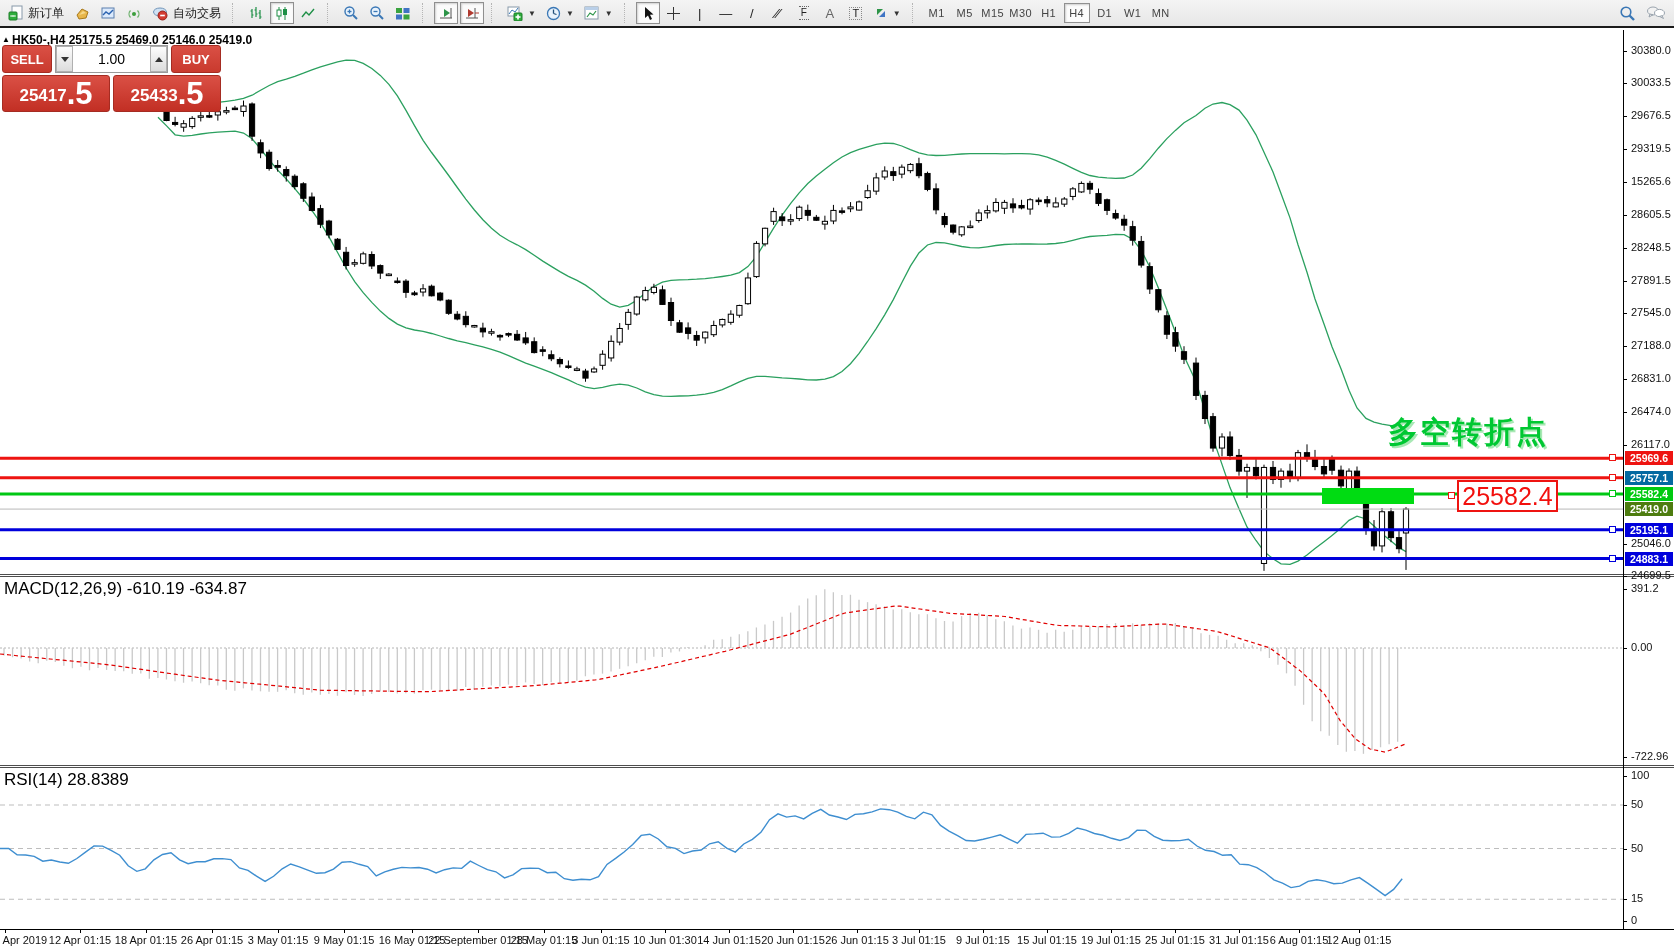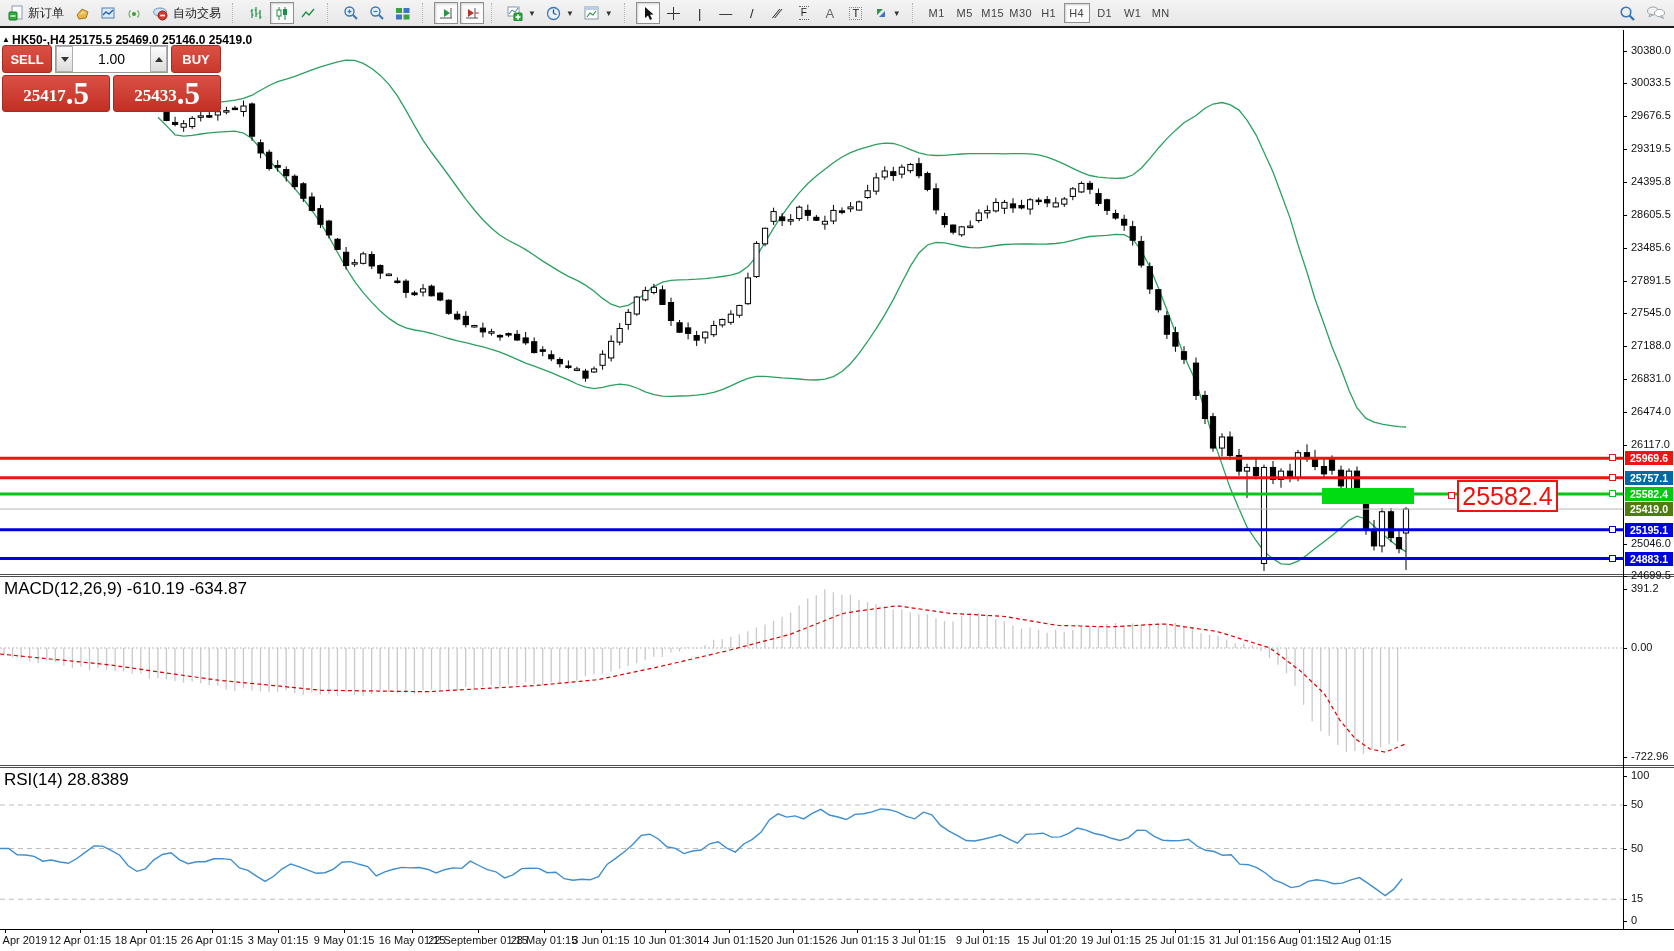--- a/index.html
+++ b/index.html
@@ -42,21 +42,21 @@
   .tp-row1 { display:flex; height:28px; gap:0; }
   .tp-btn { background:linear-gradient(#da5045,#c93a2e); border:1px solid #a52c22; border-radius:3px;
     color:#fff; font-size:13px; font-weight:bold; width:50px; display:flex; align-items:center; justify-content:center; }
   .tp-spin { flex:1; display:flex; margin:0 3px; border:1px solid #9a9a9a; background:#fff; }
   .tp-arrow { width:17px; background:linear-gradient(#fdfdfd,#dcdcdc); border:1px solid #b0b0b0;
     display:flex; align-items:center; justify-content:center; }
   .tp-arrow i { width:0; height:0; border-left:4px solid transparent; border-right:4px solid transparent; display:block; }
   .tp-arrow .up { border-bottom:5px solid #333; }
   .tp-arrow .down { border-top:5px solid #333; }
   .tp-vol { flex:1; display:flex; align-items:center; justify-content:center; font-size:14px; color:#000; }
-  .tp-row2 { display:flex; gap:3px; margin-top:2px; height:37px;font-family:Liberation Serif, serif; }
+  .tp-row2 { display:flex; gap:3px; margin-top:2px; height:37px; }
   .tp-price { flex:1; background:linear-gradient(#da5045,#c22f24); border:1px solid #a52c22; border-radius:3px;
     color:#fff; display:flex; align-items:flex-end; justify-content:center; padding-bottom:2px; }
   .tp-price .main { font-size:17px; font-weight:bold; line-height:26px; }
   .tp-price .big { font-size:31px; font-weight:bold; line-height:31px; }
 
   
   .cn-note { position:absolute; left:1388px; top:412px; font-size:30px; font-weight:bold; color:#00c832;
     letter-spacing:2px; text-shadow:2px 2px 0 #a8e8b4; white-space:nowrap; }
   .price-note { position:absolute; left:1457px; top:480px; width:101px; height:32px; background:#fff;
     border:2px solid #ee1411; color:#f2100d; font-size:25px; display:flex; align-items:center; justify-content:center; }
@@ -791,41 +791,42 @@
           <span class="big">.5</span>
       </div>
       <div class="tp-price">
         <span class="main">25433</span>
           <span class="big">.5</span>
       </div>
     </div>
   </div>
 
   <div class="green-rect"></div>
+  <div class="cn-note">多空转折点</div>
   <div class="price-note">25582.4</div>
   <div class="sq-marker" style="left:1448px;top:492px;border:1.5px solid #ee1411"></div>
 
   <div class="ind-label" style="top:579px">MACD(12,26,9) -610.19 -634.87</div>
   <div class="ind-label" style="top:770px">RSI(14) 28.8389</div>
 
   <div id="overlays">
       <div class="axis-tick" style="top:51px"></div>
       <div class="axis-label" style="top:44px">30380.0</div>
       <div class="axis-tick" style="top:83px"></div>
       <div class="axis-label" style="top:76px">30033.5</div>
       <div class="axis-tick" style="top:116px"></div>
       <div class="axis-label" style="top:109px">29676.5</div>
       <div class="axis-tick" style="top:149px"></div>
       <div class="axis-label" style="top:142px">29319.5</div>
       <div class="axis-tick" style="top:182px"></div>
-      <div class="axis-label" style="top:175px">24395.8</div>
+      <div class="axis-label" style="top:175px">15265.6</div>
       <div class="axis-tick" style="top:215px"></div>
       <div class="axis-label" style="top:208px">28605.5</div>
       <div class="axis-tick" style="top:248px"></div>
-      <div class="axis-label" style="top:241px">23485.6</div>
+      <div class="axis-label" style="top:241px">28248.5</div>
       <div class="axis-tick" style="top:281px"></div>
       <div class="axis-label" style="top:274px">27891.5</div>
       <div class="axis-tick" style="top:313px"></div>
       <div class="axis-label" style="top:306px">27545.0</div>
       <div class="axis-tick" style="top:346px"></div>
       <div class="axis-label" style="top:339px">27188.0</div>
       <div class="axis-tick" style="top:379px"></div>
       <div class="axis-label" style="top:372px">26831.0</div>
       <div class="axis-tick" style="top:412px"></div>
       <div class="axis-label" style="top:405px">26474.0</div>
@@ -888,21 +889,21 @@
       <div class="xlabel" style="left:729px">14 Jun 01:15</div>
       <div class="xtick" style="left:793px"></div>
       <div class="xlabel" style="left:793px">20 Jun 01:15</div>
       <div class="xtick" style="left:857px"></div>
       <div class="xlabel" style="left:857px">26 Jun 01:15</div>
       <div class="xtick" style="left:919px"></div>
       <div class="xlabel" style="left:919px">3 Jul 01:15</div>
       <div class="xtick" style="left:983px"></div>
       <div class="xlabel" style="left:983px">9 Jul 01:15</div>
       <div class="xtick" style="left:1047px"></div>
-      <div class="xlabel" style="left:1047px">15 Jul 01:20</div>
+      <div class="xlabel" style="left:1047px">15 Jul 01:15</div>
       <div class="xtick" style="left:1111px"></div>
       <div class="xlabel" style="left:1111px">19 Jul 01:15</div>
       <div class="xtick" style="left:1175px"></div>
       <div class="xlabel" style="left:1175px">25 Jul 01:15</div>
       <div class="xtick" style="left:1239px"></div>
       <div class="xlabel" style="left:1239px">31 Jul 01:15</div>
       <div class="xtick" style="left:1299px"></div>
       <div class="xlabel" style="left:1299px">6 Aug 01:15</div>
       <div class="xtick" style="left:1359px"></div>
       <div class="xlabel" style="left:1359px">12 Aug 01:15</div>

